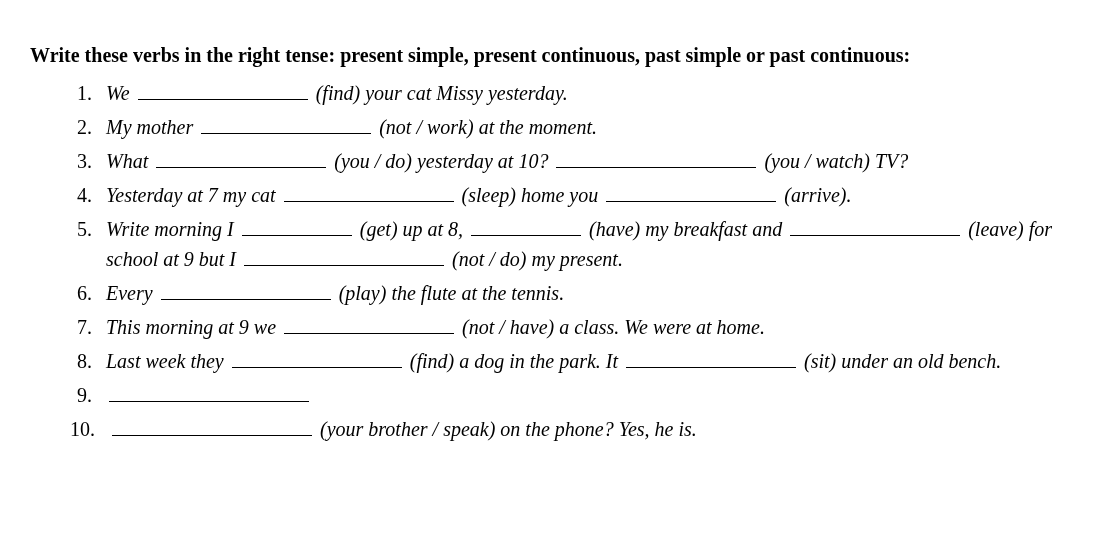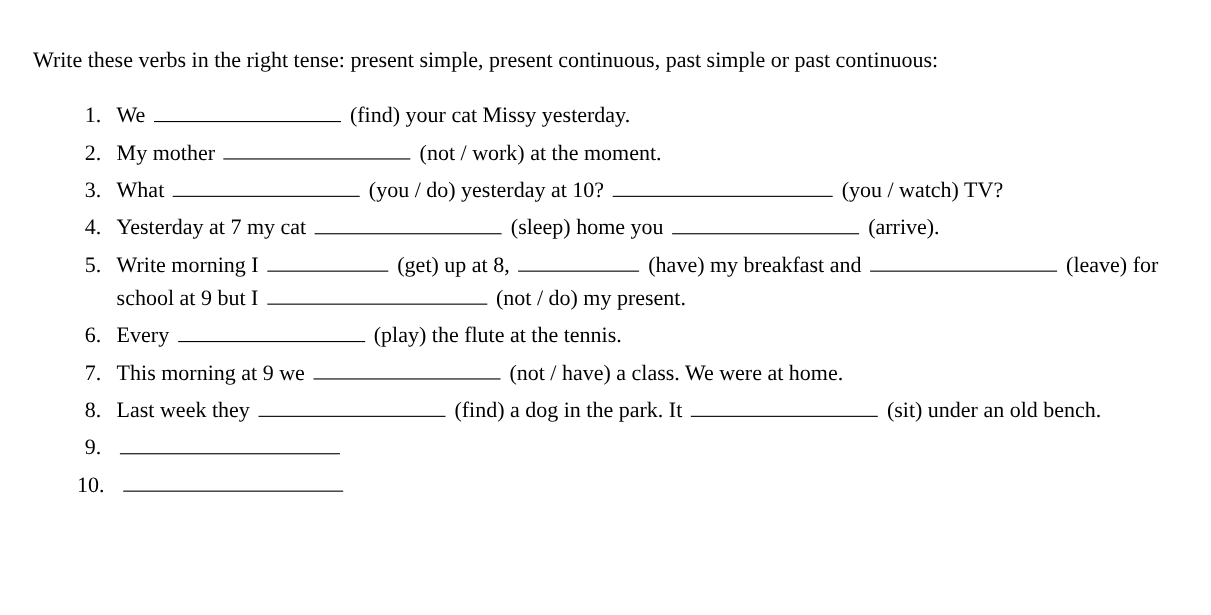--- a/index.html
+++ b/index.html
@@ -10,37 +10,39 @@
     body {
       font-family: Georgia, 'Times New Roman', serif;
       font-size: 20px;
       color: #000;
       background: #fff;
       padding: 40px 30px;
       line-height: 1.5;
       width: 1101px;
     }
     .instructions {
-      margin-bottom: 20px;
+      margin-bottom: 8px;
+      font-weight: bold;
     }
     .exercise-list {
       list-style: none;
       padding-left: 40px;
     }
     .exercise-item {
       display: flex;
       margin-bottom: 4px;
     }
     .item-number {
       min-width: 36px;
       text-align: right;
       padding-right: 14px;
     }
     .item-content {
       flex: 1;
+      font-style: italic;
     }
     .blank {
       display: inline-block;
       border-bottom: 1px solid #000;
       min-width: 140px;
       height: 1em;
       vertical-align: baseline;
       margin: 0 3px;
     }
     .blank-short {
@@ -90,15 +92,15 @@
     <li class="exercise-item">
       <span class="item-number">8.</span>
       <span class="item-content"><span>Last week they </span><span class="blank blank-med"></span><span> (find) a dog in the park. It </span><span class="blank blank-med"></span><span> (sit) under an old bench.</span></span>
     </li>
     <li class="exercise-item">
       <span class="item-number">9.</span>
       <span class="item-content"><span class="blank blank-long"></span></span>
     </li>
     <li class="exercise-item">
       <span class="item-number">10.</span>
-      <span class="item-content"><span class="blank blank-long"></span></span>
+      <span class="item-content"><span class="blank blank-long"></span><span> (your brother / speak) on the phone? Yes, he is.</span></span>
     </li>
   </ol>
 
 </body></html>

